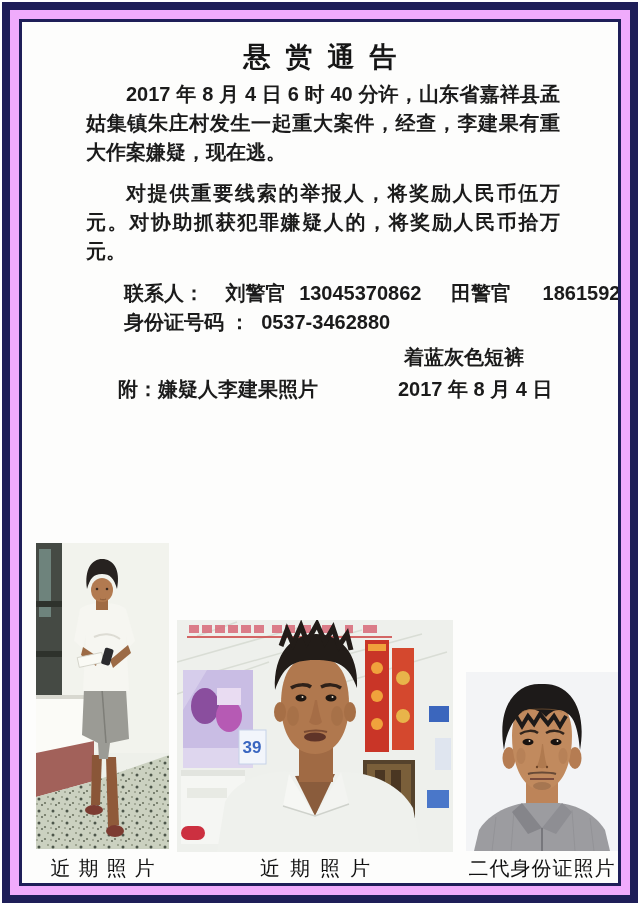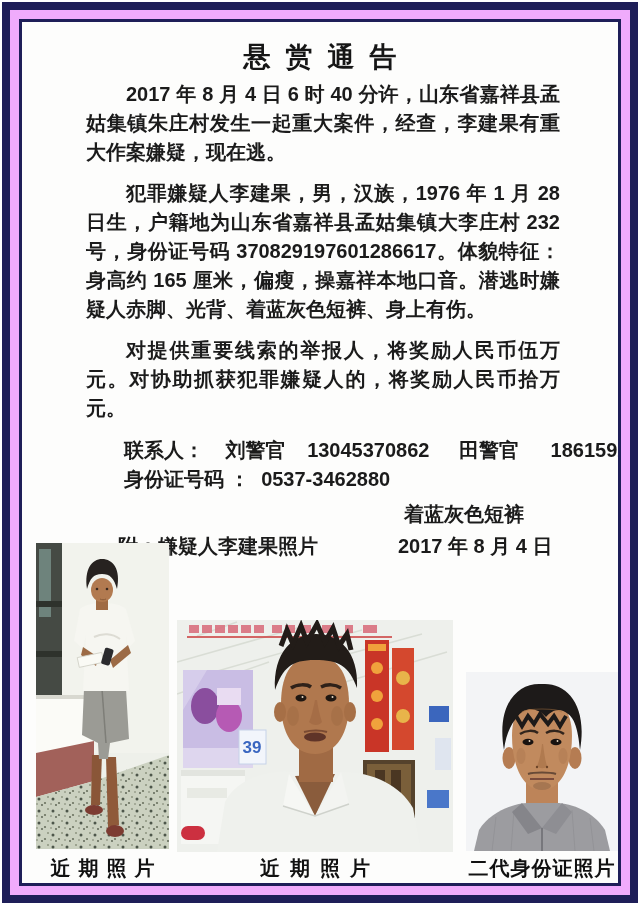--- a/index.html
+++ b/index.html
@@ -37,57 +37,56 @@
 
   .body-text {
     position: absolute; top: 58px; left: 64px; width: 474px;
     font-size: 20px; font-weight: 700; line-height: 28.8px;
     color: #1b1b1b;
   }
   .para { text-indent: 40px; text-align: justify; margin-bottom: 13px; }
 
   .contact-row { padding-left: 38px; white-space: nowrap; }
   .contact-row .c-label { margin-right: 16px; }
-  .contact-row .c-name1 { margin-right: 16px; text-align: right; }
+  .contact-row .c-name1 { margin-right: 8px; text-align: right; }
   .contact-row .c-phone1 { margin-right: 24px; }
   .contact-row .c-name2 { margin-right: 26px; }
   .landline-row { padding-left: 38px; white-space: nowrap; }
   .landline-row .c-num { margin-left: 6px; }
 
   .agency-row { margin-top: 7px; padding-left: 318px; white-space: nowrap; }
   .sig-row { position: relative; height: 30px; margin-top: 3px; }
   .attach-note { position: absolute; left: 32px; top: 0; white-space: nowrap; }
   .sig-date { position: absolute; left: 312px; top: 0; white-space: nowrap; text-align: right; }
 
   .photo { position: absolute; display: block; }
   .photo-1 { left: 14px; top: 521px; width: 133px; height: 306px; }
   .photo-2 { left: 155px; top: 598px; width: 276px; height: 232px; }
   .photo-3 { left: 444px; top: 650px; width: 152px; height: 179px; }
 
   .caption {
     position: absolute; top: 833px;
-    font-size: 20px; font-weight: 700; color: #111;
+    font-size: 20px; font-weight: 400; color: #111;
     text-align: center;
   }
   .caption-1 { left: 14px;  width: 133px; letter-spacing: 8px;  text-indent: 8px; }
   .caption-2 { left: 155px; width: 276px; letter-spacing: 10px; text-indent: 10px; }
   .caption-3 { left: 444px; width: 152px; letter-spacing: 1px; }
 </style>
 </head>
 <body>
 
 <div class="page">
   <div class="outer-frame">
     <div class="inner-frame">
 
       <div class="doc-title">悬赏通告</div>
 
       <div class="body-text">
         <p class="para">2017 年 8 月 4 日 6 时 40 分许，山东省嘉祥县孟姑集镇朱庄村发生一起重大案件，经查，李建果有重大作案嫌疑，现在逃。</p>
-        <p class="para">犯罪嫌疑人李建果，男，汉族，1976 年 1 月 28 日生，户籍地为山东省嘉祥县孟姑集镇大李庄村 232 号，身份证号码 370829197601286617。体貌特征：身高约 165 厘米，偏瘦，操嘉祥本地口音。潜逃时嫌疑人赤脚、光背、着蓝灰色短裤、身上有伤。</p>
         <p class="para">对提供重要线索的举报人，将奖励人民币伍万元。对协助抓获犯罪嫌疑人的，将奖励人民币拾万元。</p>
 
         <p class="contact-row">
           <span class="c-label">联系人：</span>
           <span class="c-name1">刘警官</span>
           <span class="c-phone1">13045370862</span>
           <span class="c-name2">田警官</span>
           <span class="c-phone2">18615926799</span>
         </p>
 

